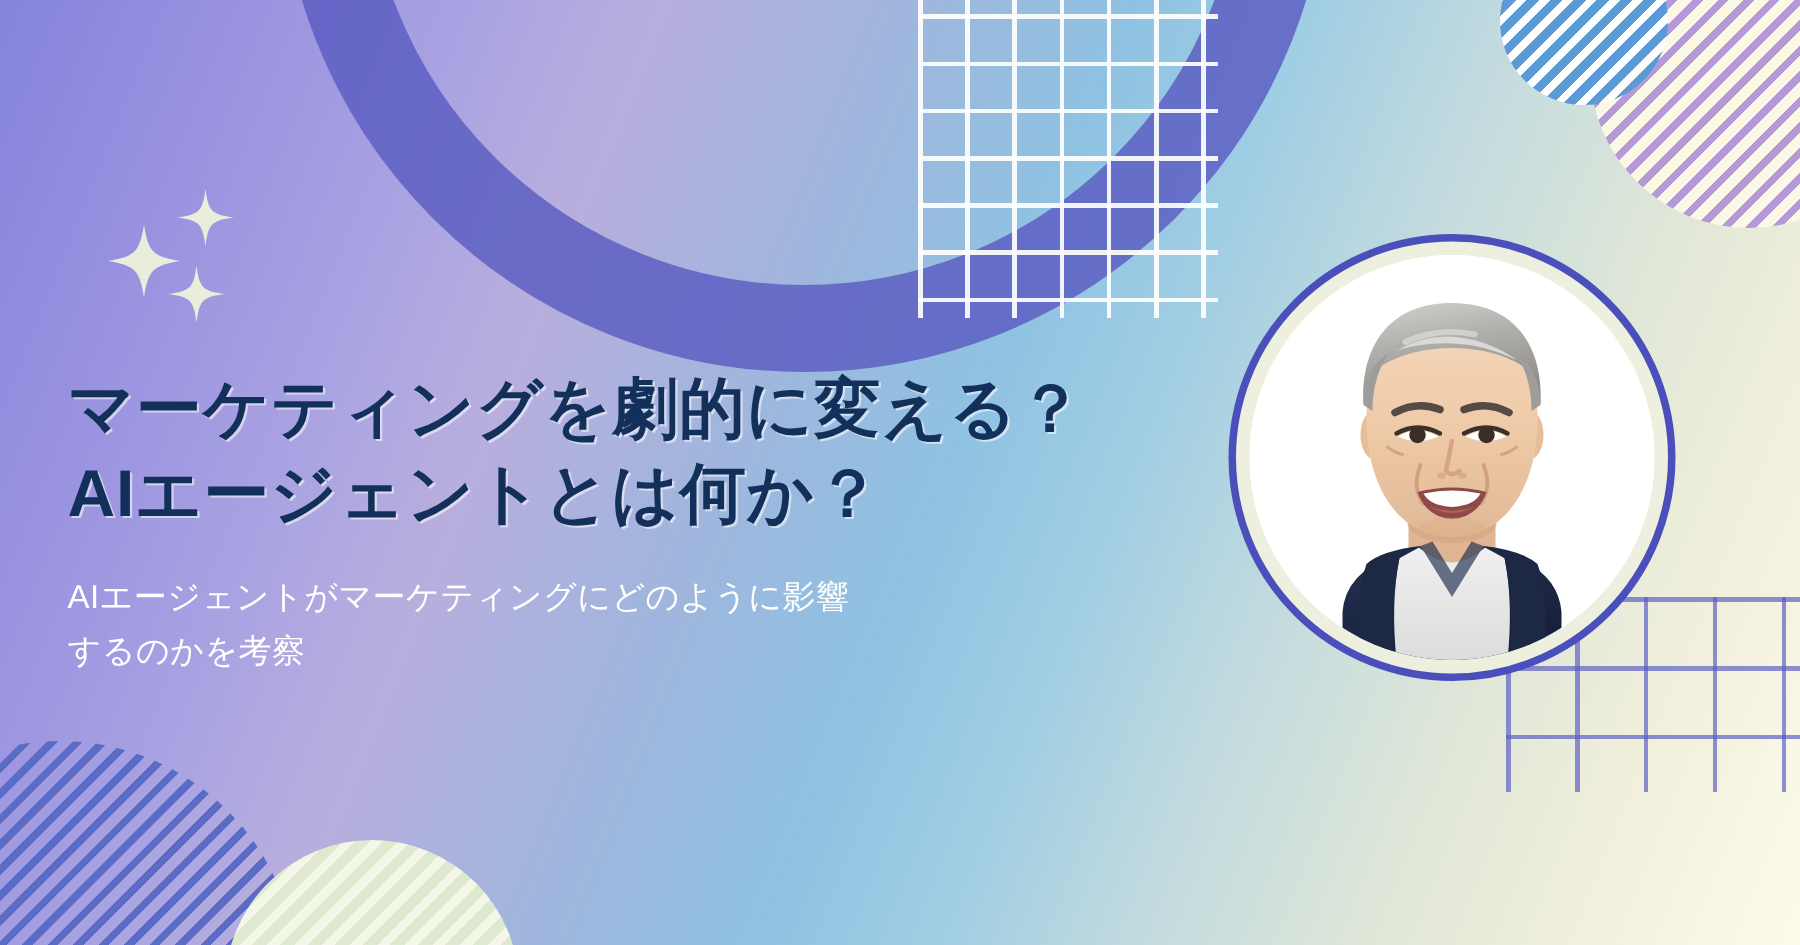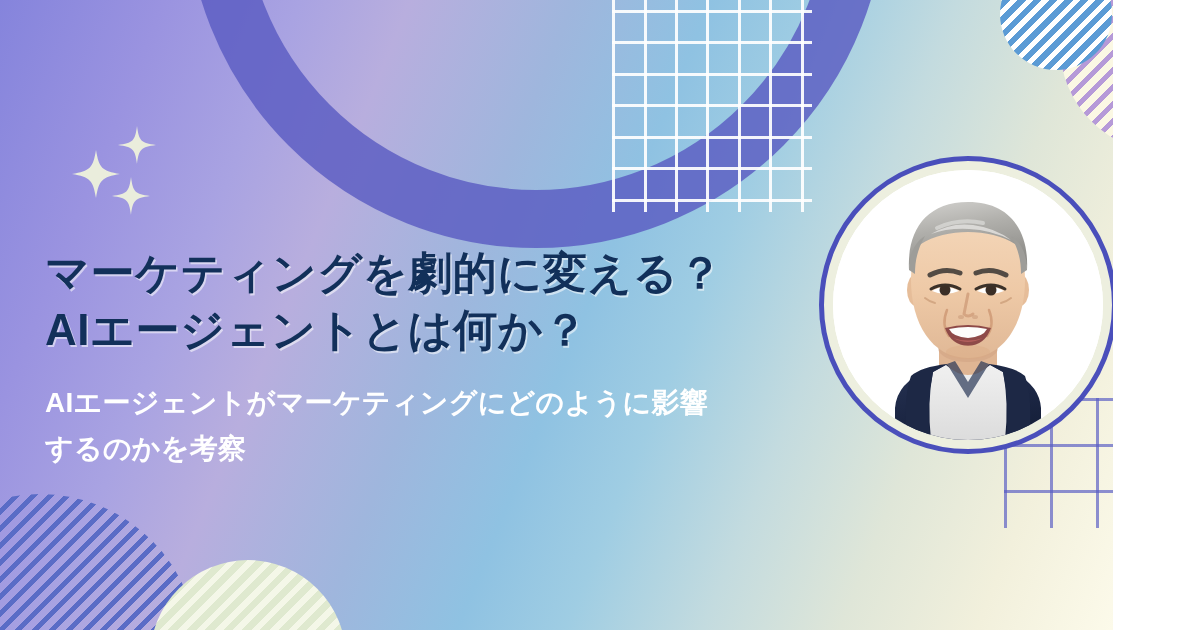--- a/index.html
+++ b/index.html
@@ -2,21 +2,21 @@
 <html><head>
 <meta charset="utf-8">
 <style>
   html, body {
     margin: 0;
     padding: 0;
     background: #ffffff;
   }
   #banner {
     position: relative;
-    width: 1113px;
+    width: 1200px;
     height: 630px;
     overflow: hidden;
     font-family: "Liberation Sans", "DejaVu Sans", sans-serif;
     background:
       linear-gradient(112deg,
         #8584dc 0%,
         #9a93e0 12%,
         #a9a3e2 22%,
         #b8aede 30%,
         #9fb6dd 42%,
@@ -171,22 +171,22 @@
     font-size: 44px;
     font-weight: 700;
     line-height: 1.30;
     letter-spacing: 0.5px;
     text-shadow: 1.5px 1.5px 0 rgba(255,255,255,0.55);
     white-space: pre-line;
   }
   #subtitle {
     margin: 22px 0 0 0;
     color: #ffffff;
-    font-size: 28px;
-    font-weight: 700;
+    font-size: 22px;
+    font-weight: 400;
     line-height: 1.62;
     letter-spacing: 0.3px;
     white-space: pre-line;
   }
 </style>
 </head>
 <body>
 
 <div id="banner">
 

